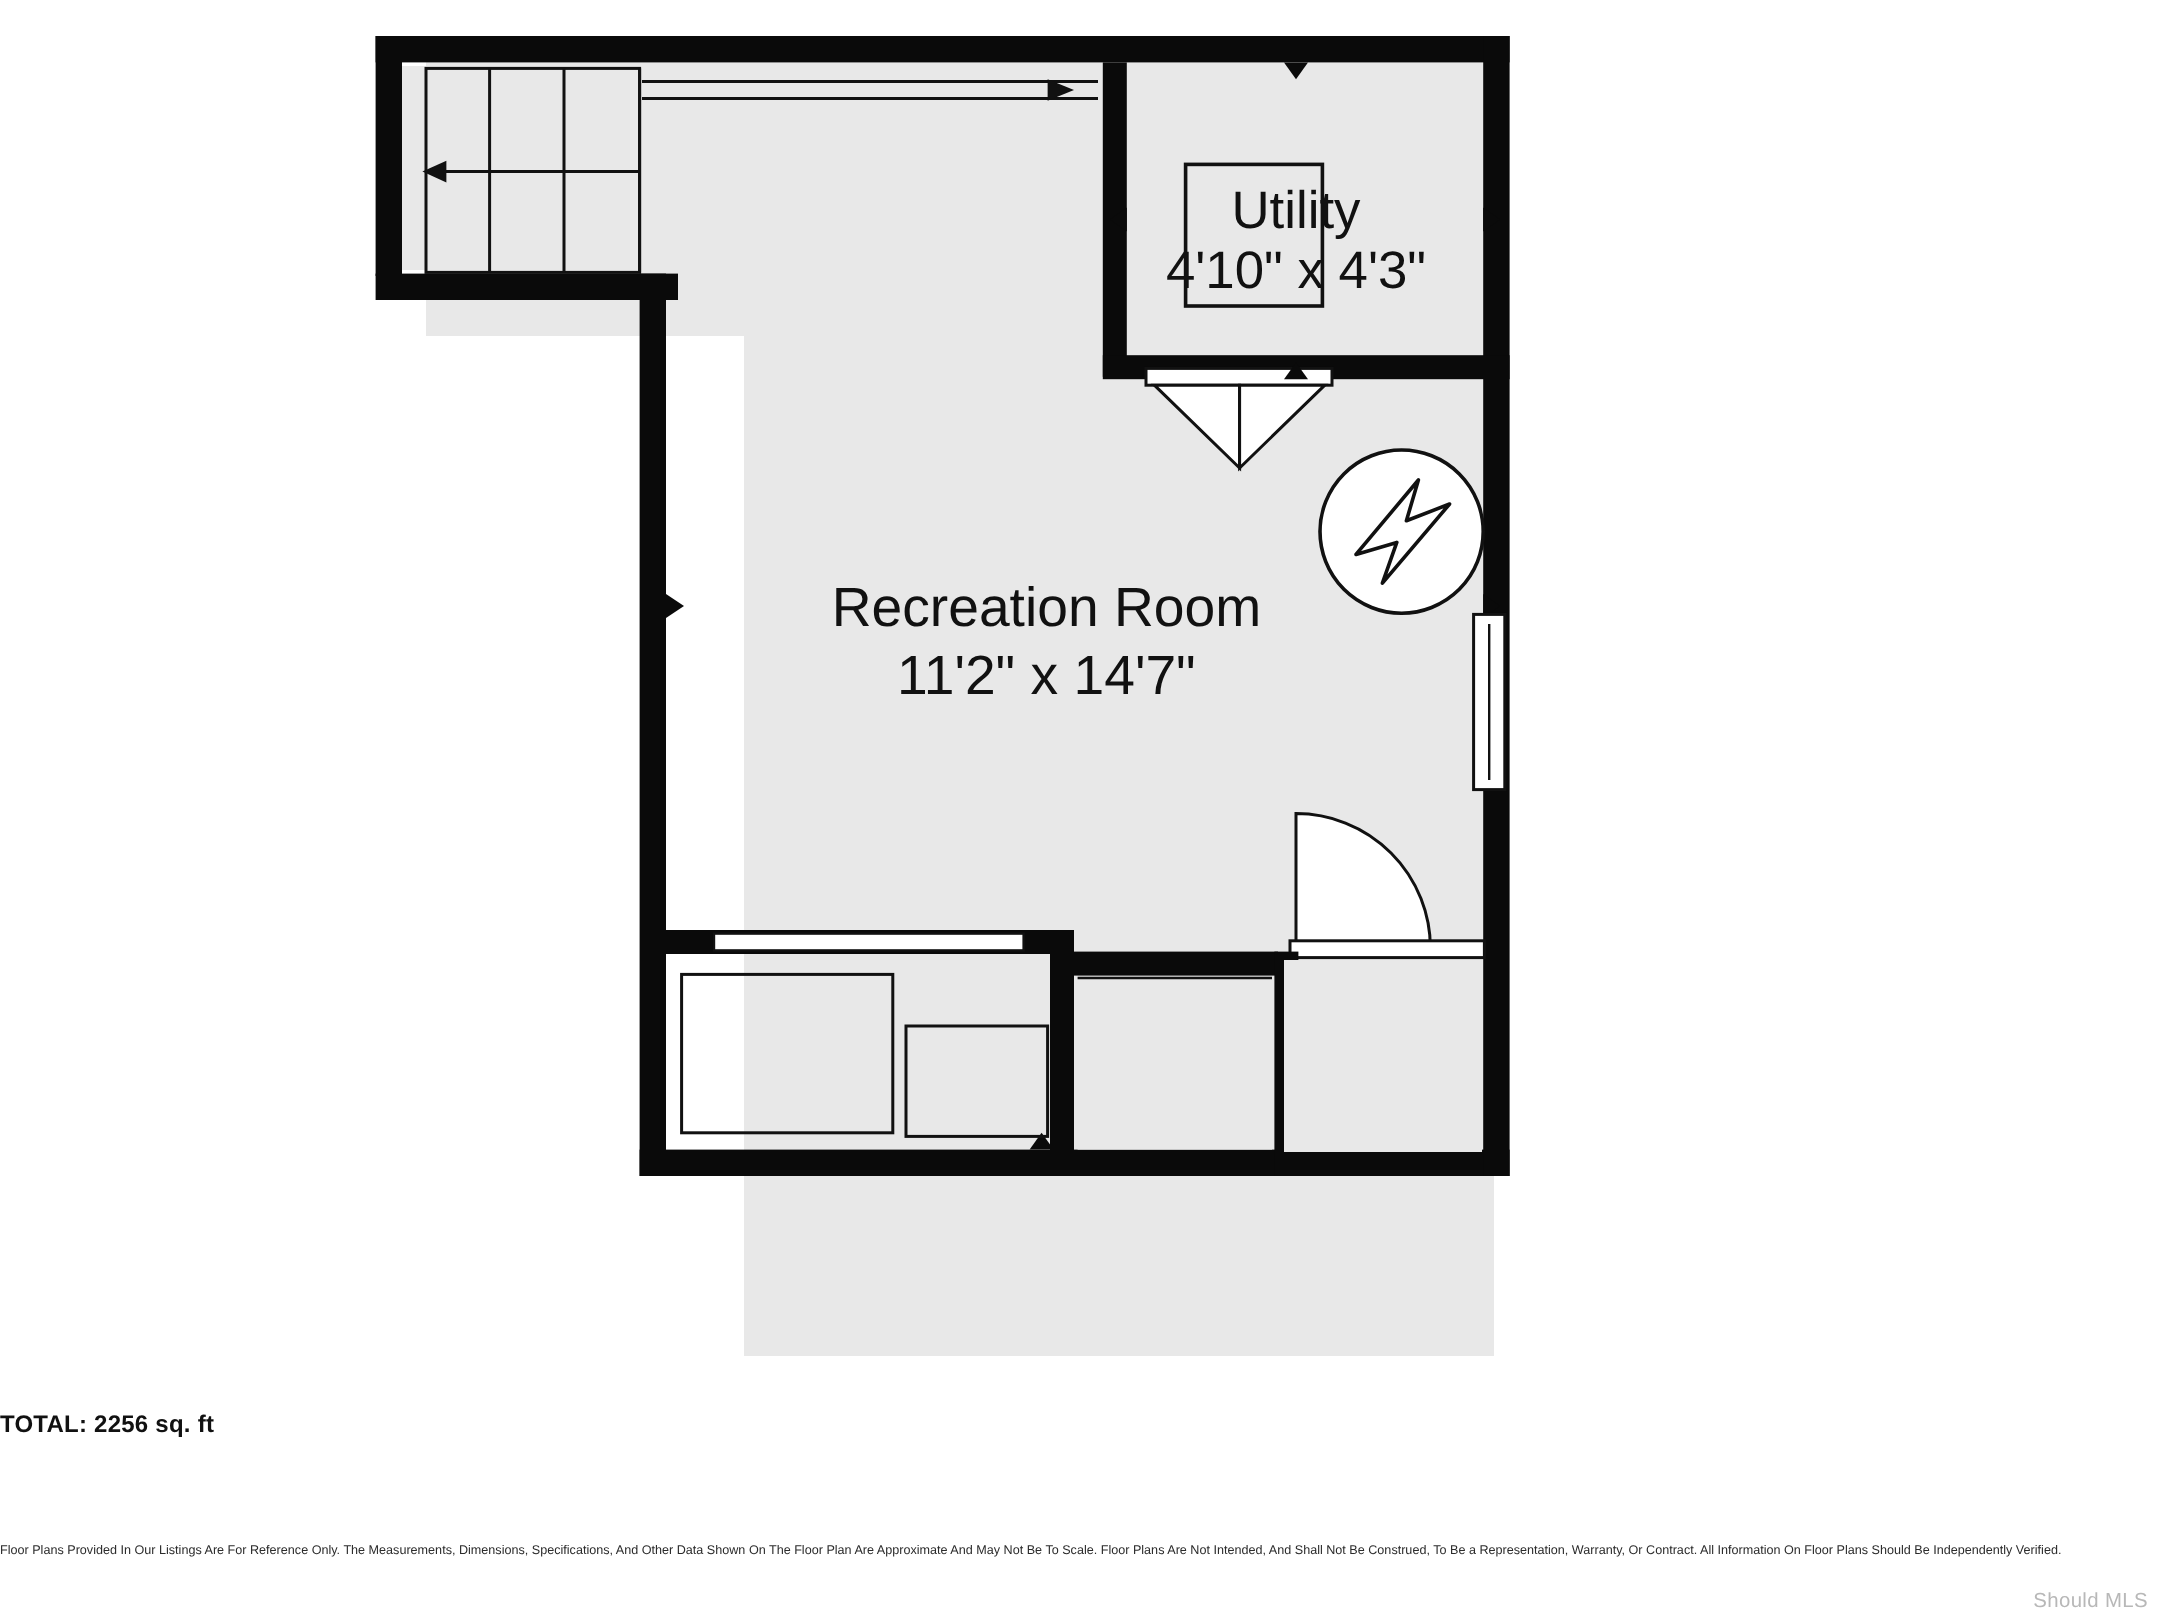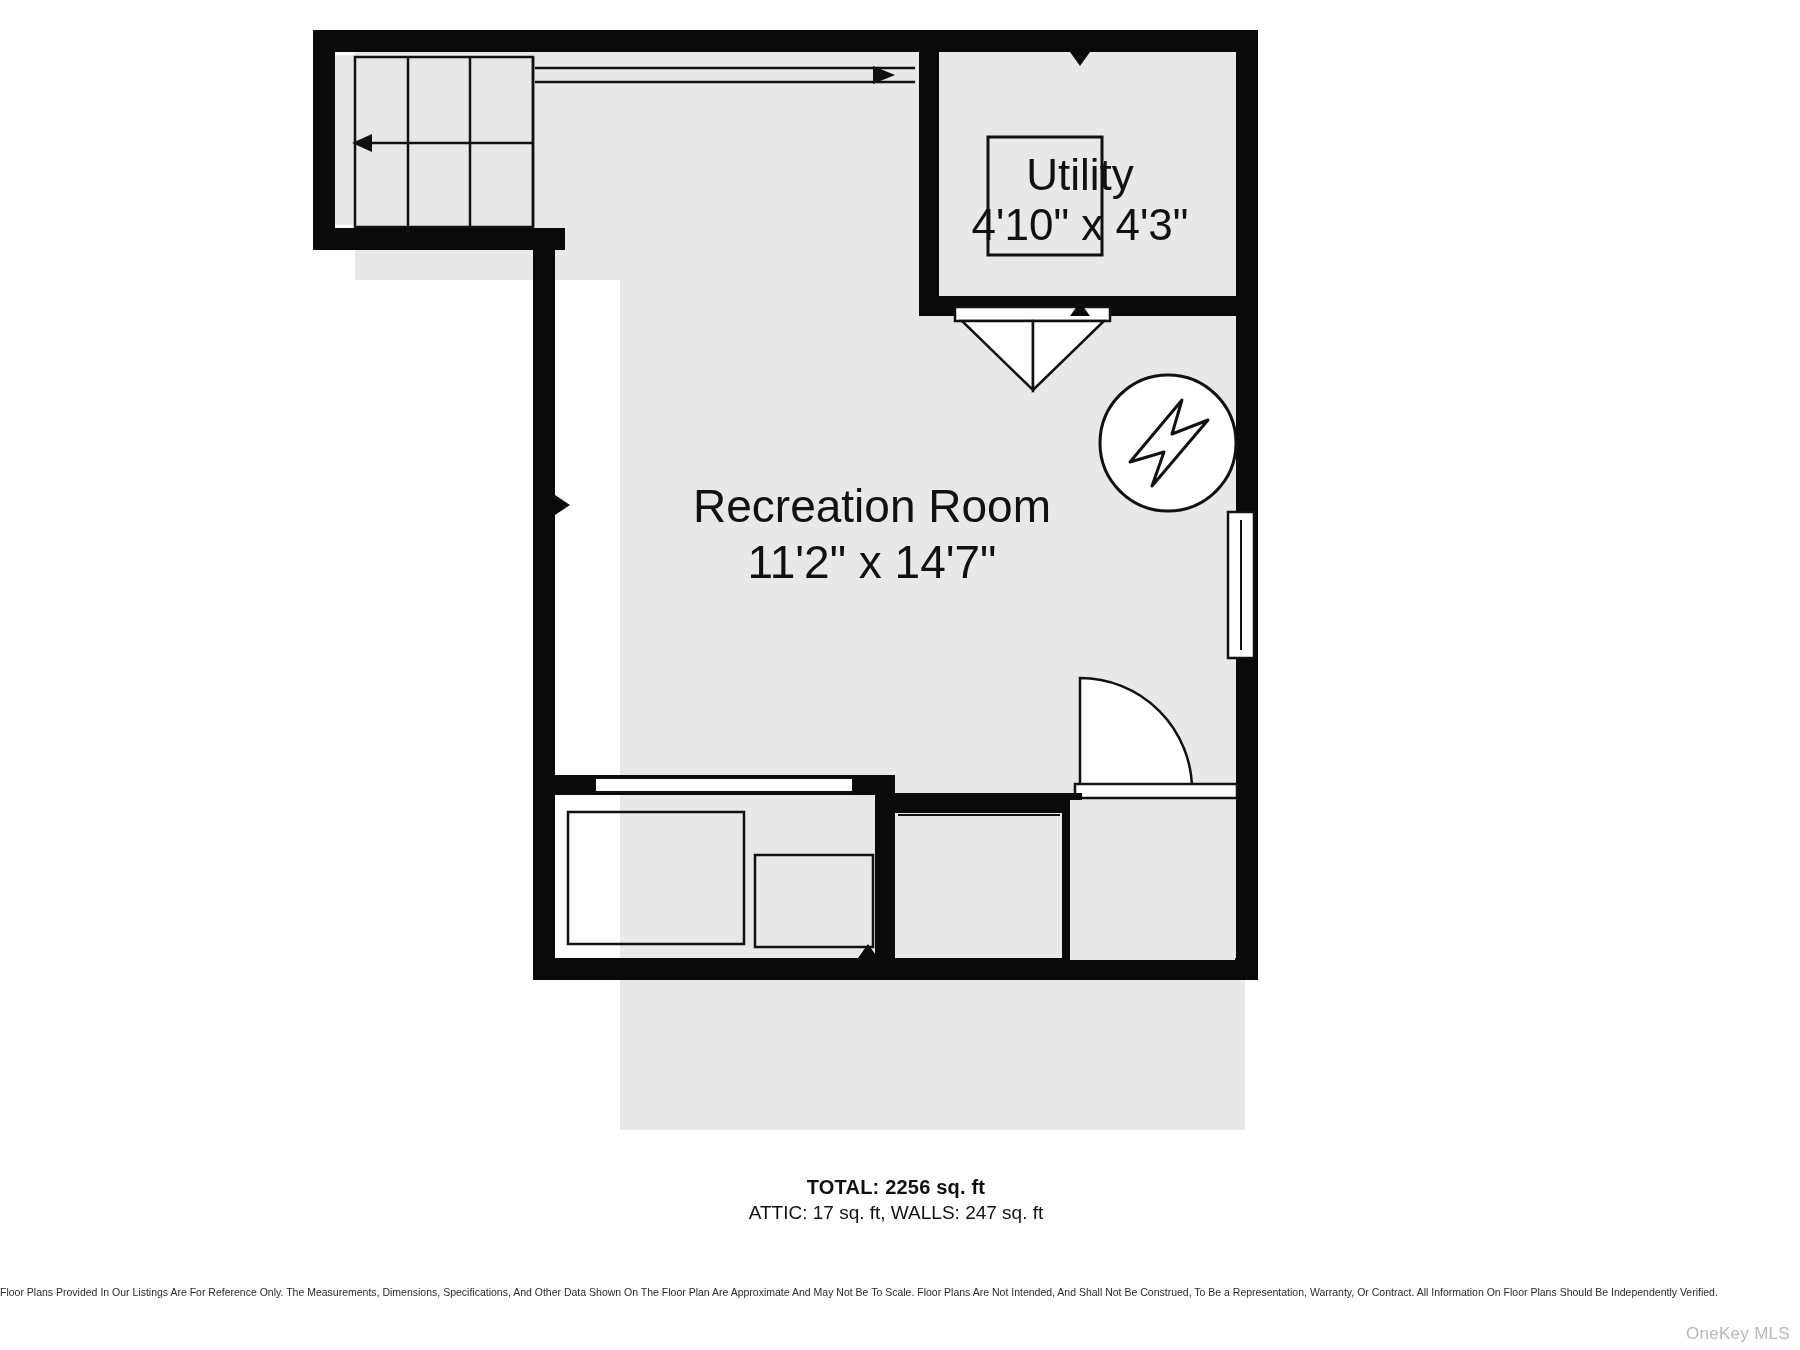--- a/index.html
+++ b/index.html
@@ -27,21 +27,21 @@
     display: block;
   }
 
   
 
   .summary {
     position: absolute;
     left: 0;
     top: 1175px;
     width: 1792px;
-    text-align: center;
+    text-align: left;
     color: #111111;
     line-height: 1.28;
   }
   .summary .total {
     font-size: 20px;
     font-weight: bold;
     letter-spacing: 0.2px;
   }
   .summary .line {
     font-size: 19px;
@@ -186,18 +186,17 @@
 
       <text x="872" y="522" text-anchor="middle" font-family="Liberation Sans, sans-serif" font-size="46" fill="#111111">Recreation Room</text>
       <text x="872" y="578" text-anchor="middle" font-family="Liberation Sans, sans-serif" font-size="46" fill="#111111">11'2" x 14'7"</text>
     </g>
 
   </svg>
 </div>
 
 <div class="summary">
   <div class="total">TOTAL: 2256 sq. ft</div>
-  <div class="line">ATTIC: 17 sq. ft, WALLS: 247 sq. ft</div>
 </div>
 
 <div class="disclaimer">Floor Plans Provided In Our Listings Are For Reference Only. The Measurements, Dimensions, Specifications, And Other Data Shown On The Floor Plan Are Approximate And May Not Be To Scale. Floor Plans Are Not Intended, And Shall Not Be Construed, To Be a Representation, Warranty, Or Contract. All Information On Floor Plans Should Be Independently Verified.</div>
 
-<div class="watermark">OneKey MLS</div>
+<div class="watermark">Should MLS</div>
 
 </body></html>

